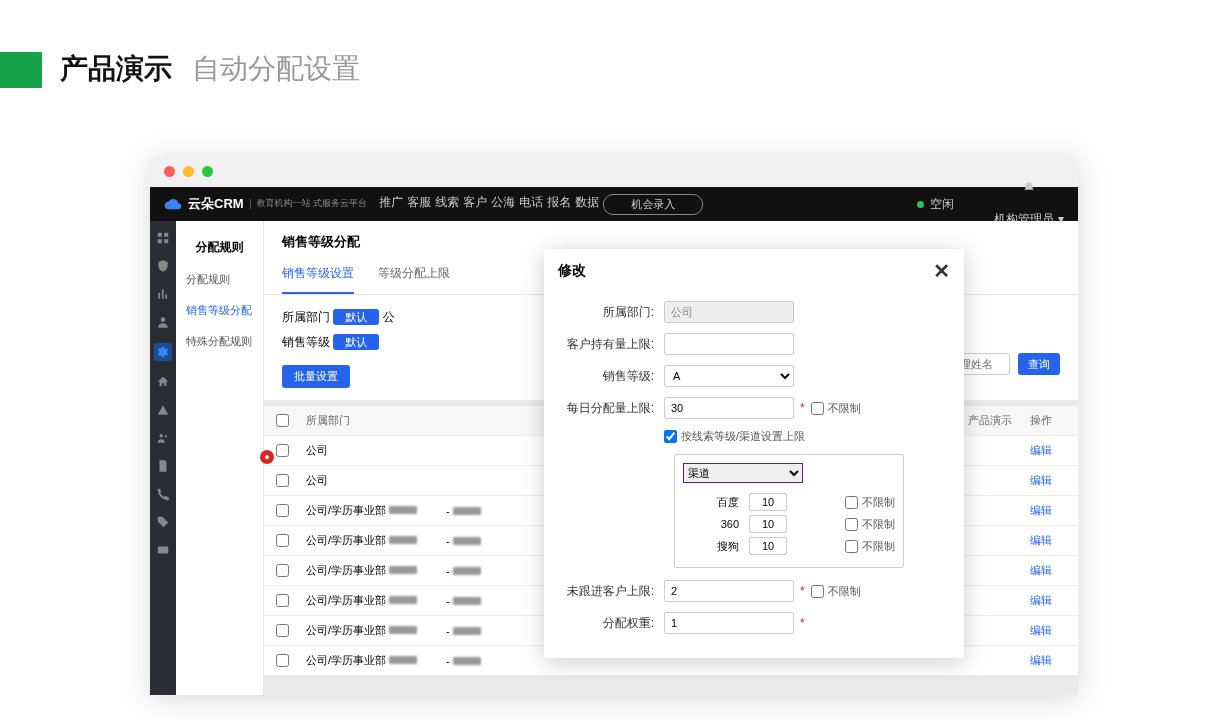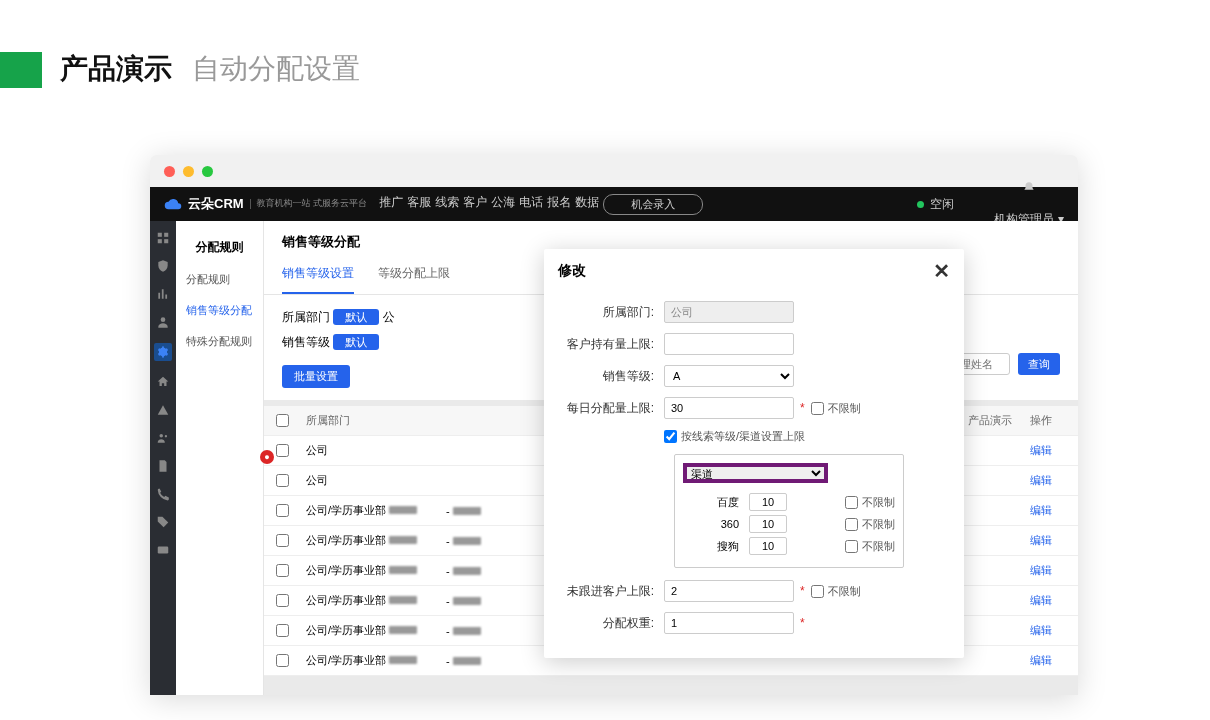--- a/index.html
+++ b/index.html
@@ -74,21 +74,21 @@
 .modal-body { padding: 8px 20px 14px 20px; font-size: 12px; }
 .form-row { display: flex; align-items: center; margin-bottom: 10px; }
 .form-label { width: 100px; text-align: right; padding-right: 10px; color: #333; }
 .form-input { width: 130px; height: 22px; border: 1px solid #ccc; border-radius: 2px; padding: 0 6px; font-size: 11px; background: #fff; }
 .form-input.disabled { background: #eee; color: #888; }
 .form-select { width: 130px; height: 22px; border: 1px solid #ccc; border-radius: 2px; font-size: 11px; background: #fff; padding: 0 4px; }
 .req { color: #dc2626; margin: 0 6px; }
 .cb-label { display: flex; align-items: center; gap: 4px; font-size: 11px; color: #555; }
 .cb-label input { cursor: pointer; }
 .channel-box { border: 1px solid #ccc; border-radius: 2px; margin-left: 110px; width: 230px; padding: 8px; }
-.channel-select { width: 145px; height: 20px; border: 4px solid #701a75; font-size: 11px; margin-bottom: 6px; }
+.channel-select { width: 120px; height: 20px; border: 1px solid #701a75; font-size: 11px; margin-bottom: 6px; }
 .channel-row { display: flex; align-items: center; gap: 10px; margin: 4px 0; font-size: 11px; }
 .channel-name { width: 56px; text-align: right; }
 .channel-input { width: 38px; height: 18px; border: 1px solid #ccc; border-radius: 2px; text-align: center; font-size: 11px; }
 </style>
 </head>
 <body>
 
 <div class="page-title">
   <div class="green-block"></div>
   <div class="title-main">产品演示</div>

